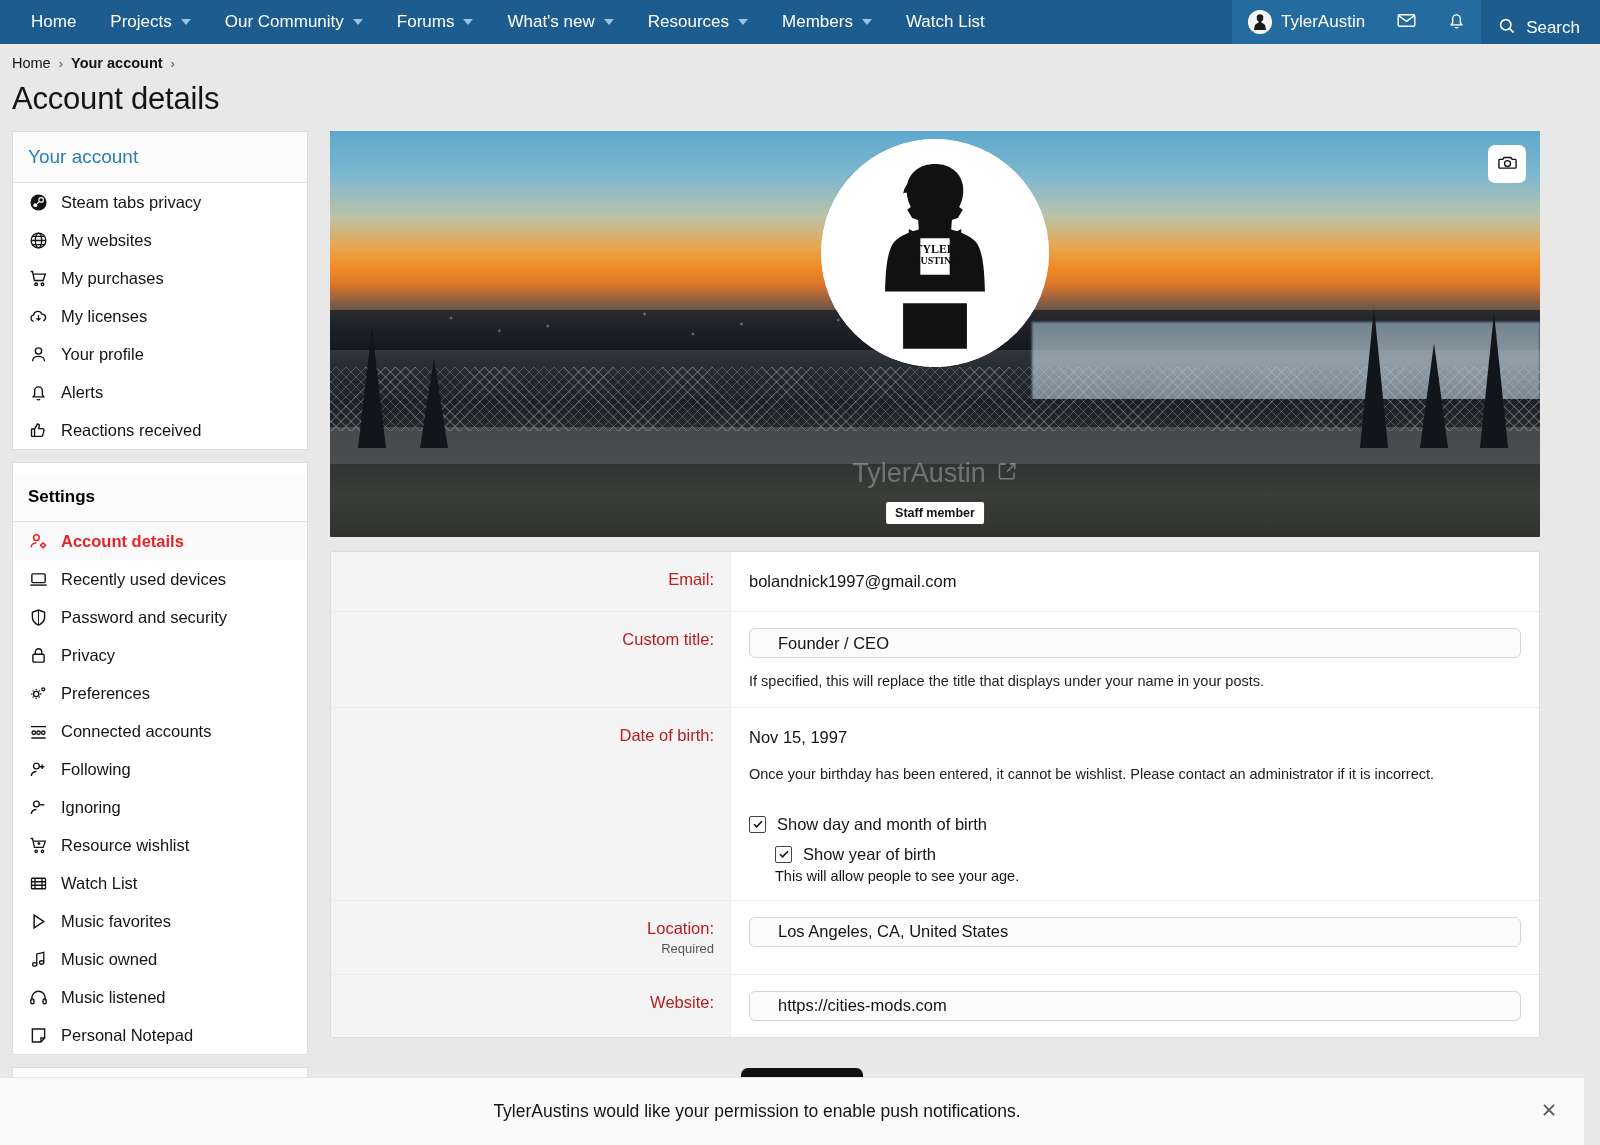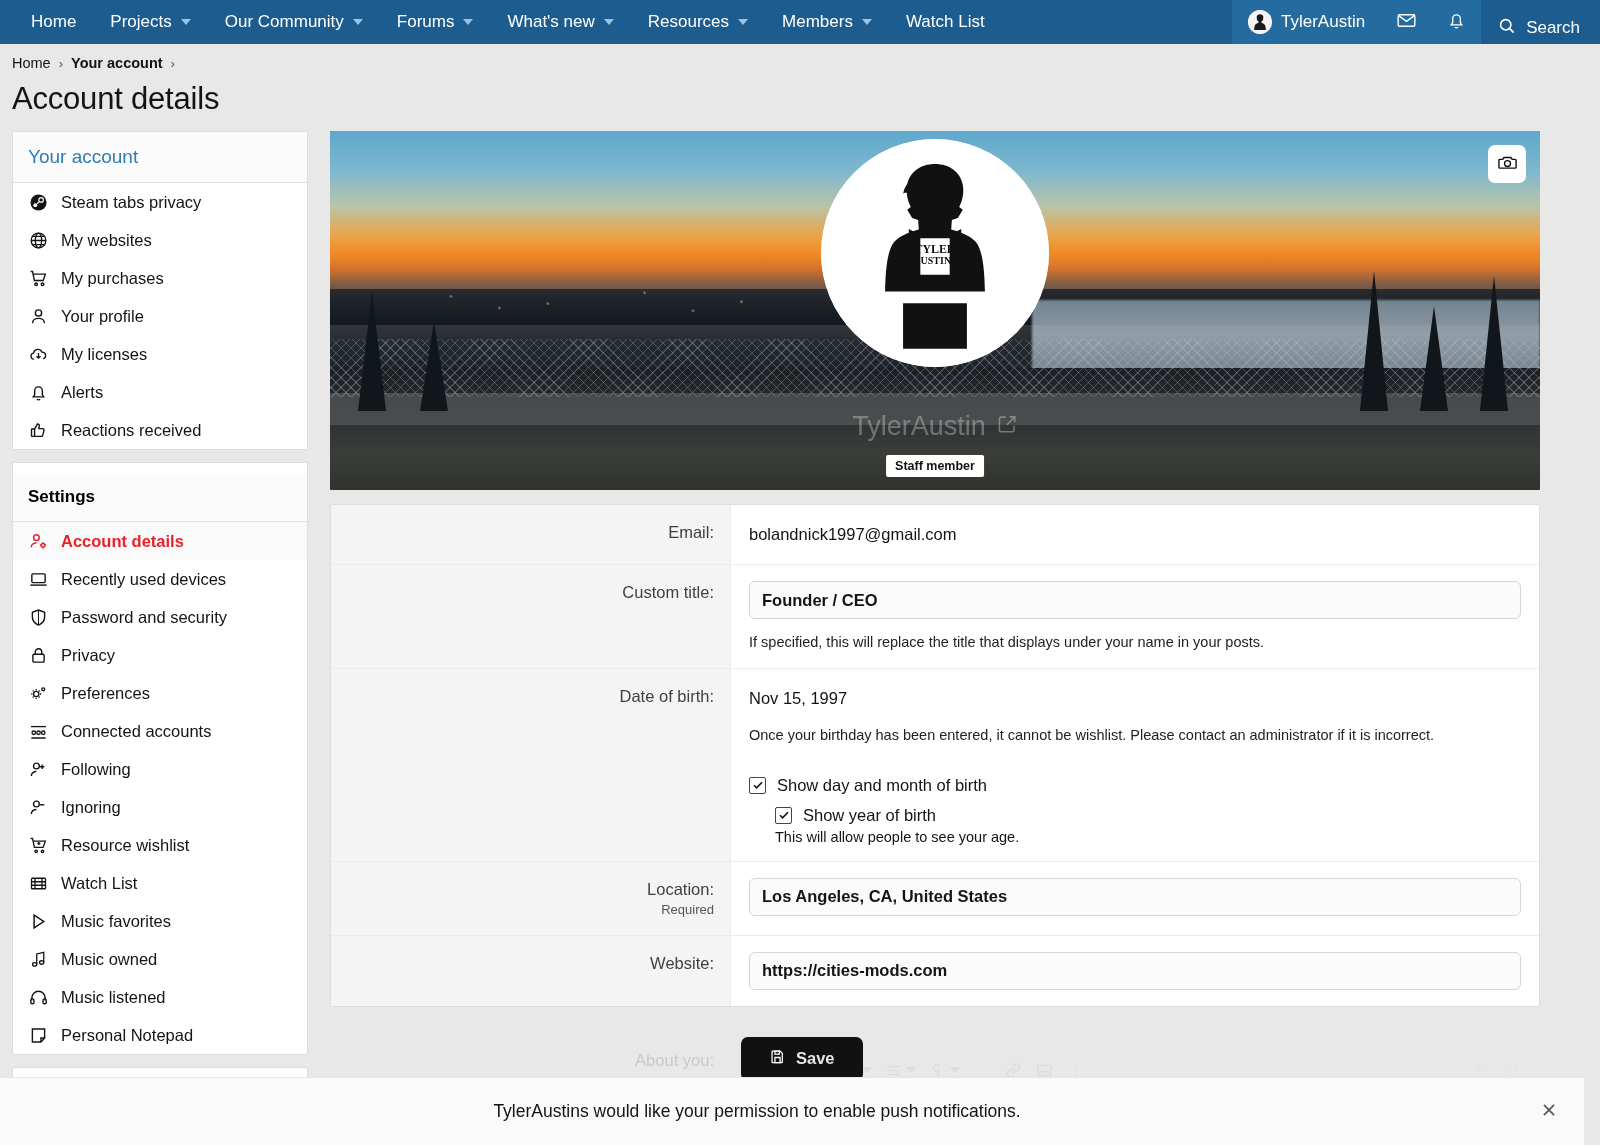--- a/index.html
+++ b/index.html
@@ -81,21 +81,21 @@
     cursor: pointer; text-decoration: none;
   }
   .side-link.active { color: #e8232a; font-weight: bold; background: #fafafa; }
   .side-link .ico { width: 21px; height: 21px; flex: none; display:block; }
   .side-ghost { height: 18px; background:#fff; }
 
   
   .main { flex: 1; min-width: 0; max-width: 1210px; }
 
   .cover {
-    position: relative; height: 359px; overflow: hidden;
+    position: relative; height: 406px; overflow: hidden;
     border-radius: 2px; background: #16202b;
   }
   .cover-sky {
     position: absolute; inset: 0;
     background:
       linear-gradient(to bottom,
         #5fa8cc 0%, #7db7cf 11%, #b9c4a8 21%,
         #eba44b 29%, #f08a26 34%, #d9752a 38%,
         #7a5a48 43%, #3b3f44 50%, #24292f 60%,
         #171b20 75%, #0e1216 100%);
@@ -169,30 +169,29 @@
     background: #fff; border: 1px solid #dddddd; border-radius: 2px;
     margin-top: 14px; overflow: hidden;
   }
   .frow { display: flex; border-bottom: 1px solid #eceaea; }
   .frow:last-child { border-bottom: none; }
   .flabel {
     width: 400px; flex: none; background: #f4f4f4;
     border-right: 1px solid #eceaea;
     padding: 18px 16px 18px 0; text-align: right;
   }
-  .flabel .lbl { font-size: 16.5px; color: #404040; display: block; }
+  .flabel .lbl { font-size: 16.5px; color: #b91c1c; display: block; }
   .flabel .req { font-size: 13px; color: #555; display: block; margin-top: 3px; }
   .fbody { flex: 1; padding: 16px 18px; min-width: 0; }
   .fstatic { font-size: 16.5px; color: #141414; padding: 4px 0; }
   .finput {
-    width: 100%; height: 38px; padding: 0 12px;
+    width: 100%; height: 30px; padding: 0 28px;
     border: 1px solid #d6d6d6; border-radius: 6px;
     background: #fbfbfb; font-size: 16.5px; color: #141414;
     font-family: "Liberation Sans", sans-serif;
-    font-weight: bold;
   }
   .fhint { font-size: 14.5px; color: #222; margin-top: 13px; line-height: 1.4; }
   .chk-row { display: flex; align-items: center; gap: 11px; margin-top: 4px; }
   .chk-row .ctext { font-size: 16.5px; color: #141414; }
   .chk-sub { margin-left: 26px; margin-top: 11px; }
   .chk-note { font-size: 14.5px; color: #141414; margin-left: 26px; margin-top: 4px; }
   .box {
     width: 17px; height: 17px; border: 1.6px solid #444; border-radius: 2px;
     display: flex; align-items: center; justify-content: center; flex: none;
     cursor: pointer; background: #fff;
@@ -365,36 +364,36 @@
                   <path d="M3 4h2.2l2.1 10.2h10L19.8 7H6.2"></path>
                   <circle cx="9.3" cy="18.6" r="1.5"></circle>
                   <circle cx="16.6" cy="18.6" r="1.5"></circle>
                 </svg>
             </span>
             <span>My purchases</span>
           </div>
 
           <div class="side-link">
             <span class="ico">
-              <svg viewBox="0 0 24 24" width="21" height="21" fill="none" stroke="#141414" stroke-width="1.6">
-                  <circle cx="12" cy="8" r="3.6"></circle>
-                  <path d="M5.2 19.6c0-3.4 3-5.5 6.8-5.5s6.8 2.1 6.8 5.5"></path>
-                </svg>
-            </span>
-            <span>Your profile</span>
-          </div>
-
-          <div class="side-link">
-            <span class="ico">
               <svg viewBox="0 0 24 24" width="21" height="21" fill="none" stroke="#141414" stroke-width="1.5">
                   <path d="M6.6 17.5a3.6 3.6 0 0 1-.3-7.1 5 5 0 0 1 9.6-1.1 3.9 3.9 0 0 1 1.5 7.6"></path>
                   <path d="M12 10.4v5.6M9.7 13.9l2.3 2.3 2.3-2.3"></path>
                 </svg>
             </span>
             <span>My licenses</span>
+          </div>
+
+          <div class="side-link">
+            <span class="ico">
+              <svg viewBox="0 0 24 24" width="21" height="21" fill="none" stroke="#141414" stroke-width="1.6">
+                  <circle cx="12" cy="8" r="3.6"></circle>
+                  <path d="M5.2 19.6c0-3.4 3-5.5 6.8-5.5s6.8 2.1 6.8 5.5"></path>
+                </svg>
+            </span>
+            <span>Your profile</span>
           </div>
 
           <div class="side-link">
             <span class="ico">
               <svg viewBox="0 0 24 24" width="21" height="21" fill="none" stroke="#141414" stroke-width="1.6">
                   <path d="M6 17h12l-1.6-2.3V10a4.4 4.4 0 0 0-8.8 0v4.7L6 17z"></path>
                   <path d="M10.3 19.4a1.9 1.9 0 0 0 3.4 0"></path>
                 </svg>
             </span>
             <span>Alerts</span>

